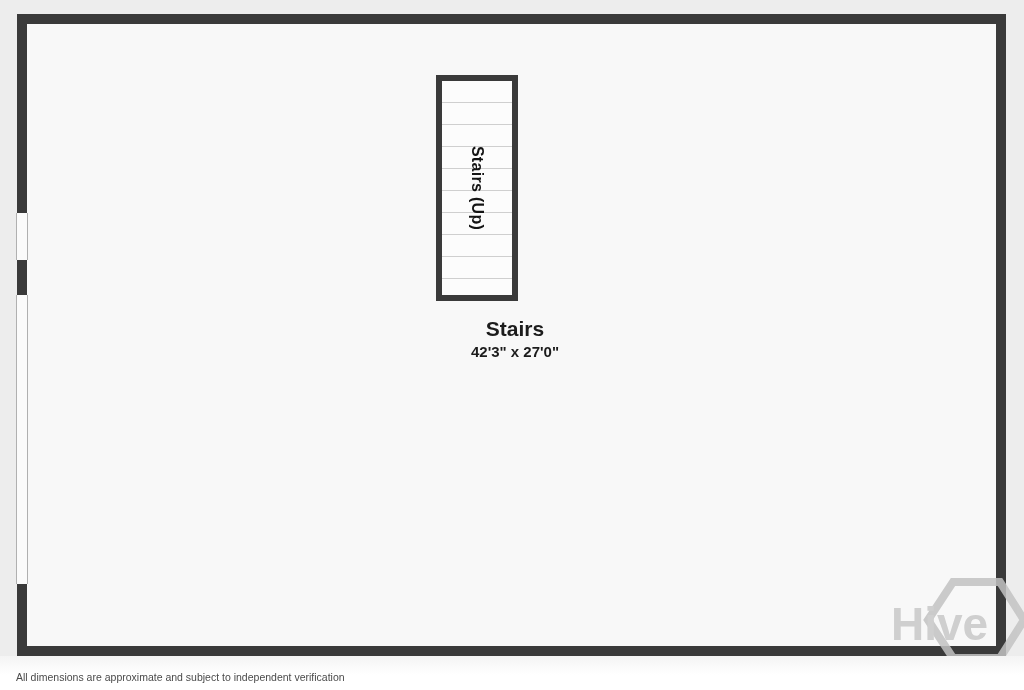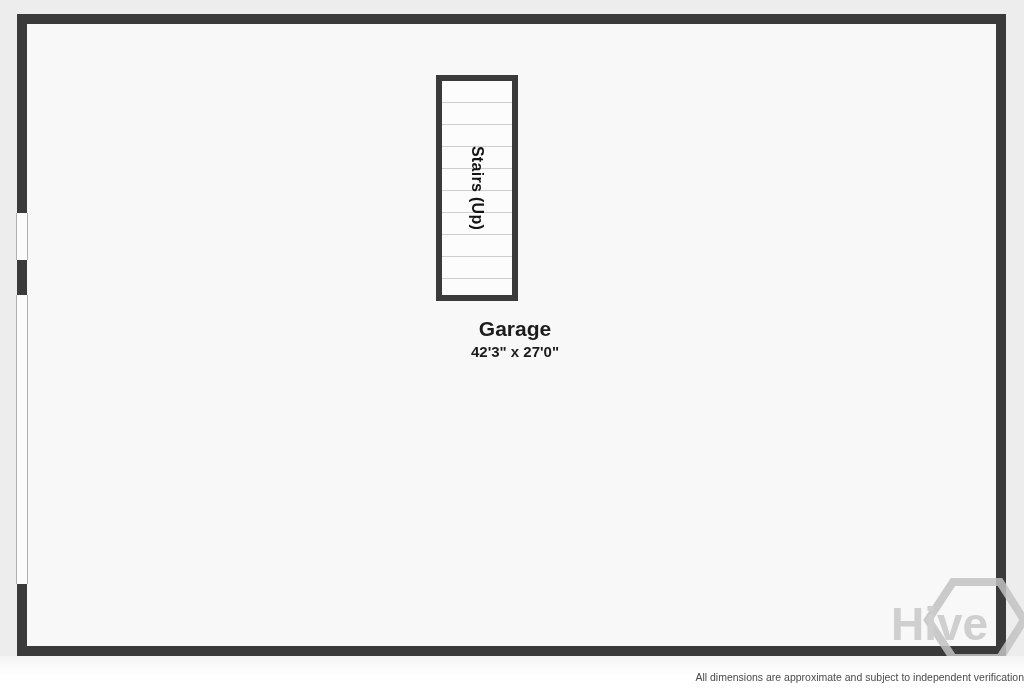--- a/index.html
+++ b/index.html
@@ -107,42 +107,42 @@
   .footer-strip {
     position: absolute;
     left: 0;
     top: 656px;
     width: 1024px;
     height: 34px;
     background: linear-gradient(#f4f4f4, #ffffff 55%);
   }
   .footer-text {
     position: absolute;
-    left: 1px;
+    left: 16px;
     right: 0;
     top: 15px;
-    text-align: right;
+    text-align: left;
     font-size: 10.5px;
     color: #4a4a4a;
   }
 </style>
 </head>
 <body>
 
 <div class="plan">
   <div class="stairs">
     <span class="stairs-label">Stairs (Up)</span>
   </div>
 </div>
 
 <div class="opening upper"></div>
 <div class="opening lower"></div>
 
 <div class="room-label">
-  <div class="room-name">Garage</div>
+  <div class="room-name">Stairs</div>
   <div class="room-dims">42'3" x 27'0"</div>
 </div>
 
 <svg class="watermark" viewBox="0 0 139 96" xmlns="http://www.w3.org/2000/svg">
   <polygon points="43,44 68,6 115,6 139,44 115,82 68,82" fill="none" stroke="#c3c3c3" stroke-width="8"></polygon>
   <text x="6" y="64" font-family="Liberation Sans, DejaVu Sans, sans-serif" font-size="46" font-weight="bold" fill="#c8c8c8">Hive</text>
 </svg>
 
 <div class="footer-strip">
   <div class="footer-text">All dimensions are approximate and subject to independent verification</div>

